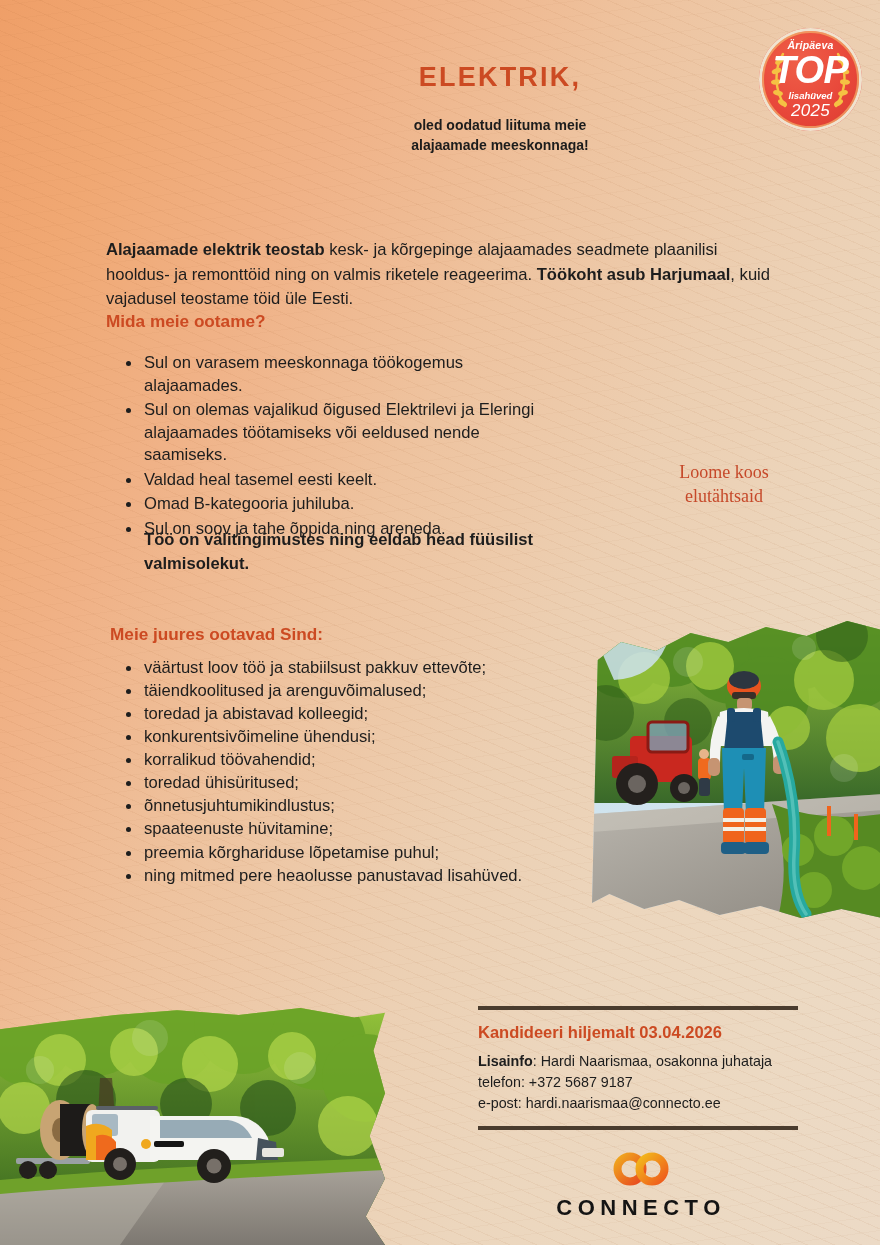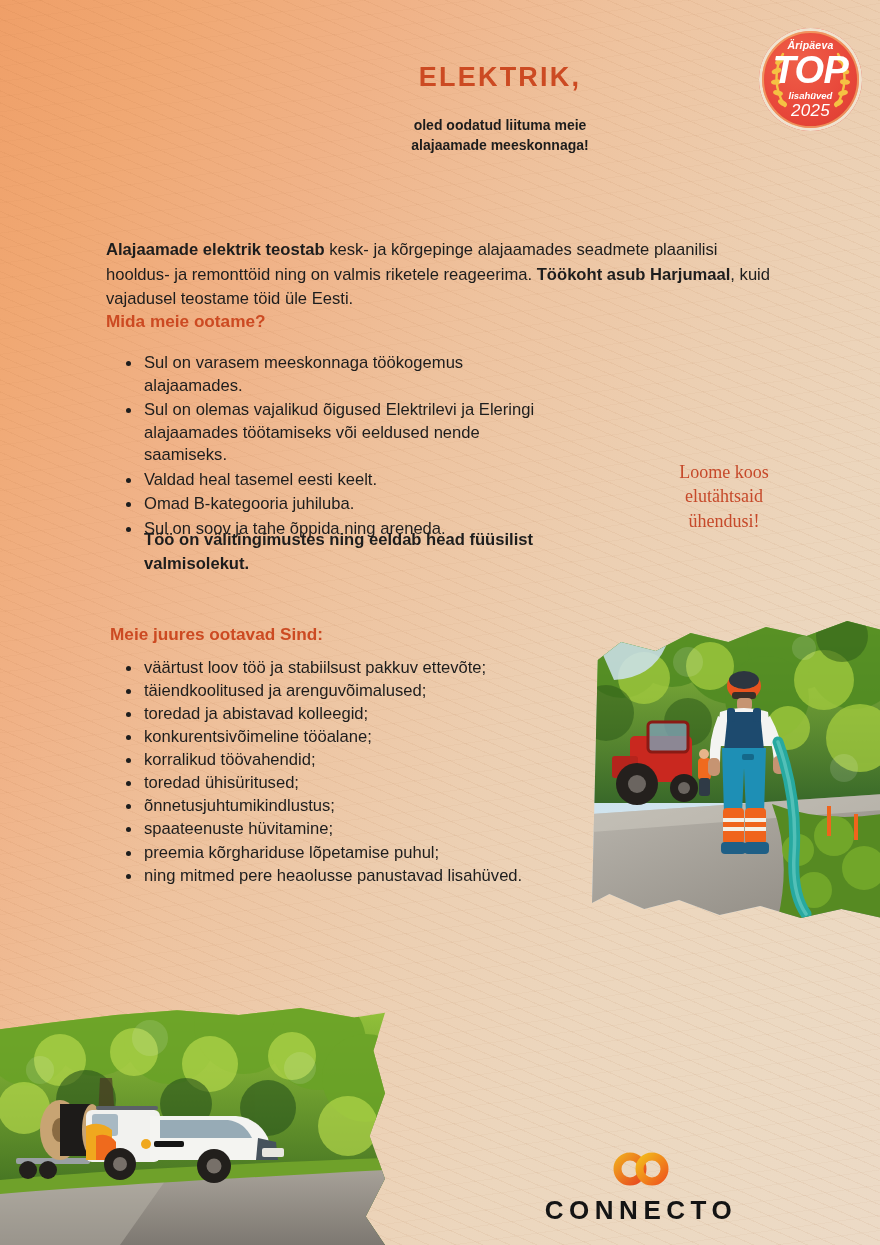--- a/index.html
+++ b/index.html
@@ -185,21 +185,21 @@
     margin: 13px 0 9px;
   }
   .contact-lines { font-size: 14.3px; line-height: 1.48; color: #1d1d1d; }
   .contact-lines b { font-weight: 700; }
   .rule.bottom { margin-top: 12px; }
 
   
   .logo { position: absolute; left: 521px; top: 1152px; width: 240px; text-align: center; }
   .logo-mark { margin: 0 auto 9px; display: block; }
   .logo-word {
-    font-size: 26px; font-weight: 800;
+    font-size: 22px; font-weight: 800;
     letter-spacing: 5.5px; color: #141414; text-align: center;
   }
 </style>
 </head>
 <body>
 
 <div class="poster">
   <div class="texture"></div>
   <div class="texture b"></div>
 
@@ -247,31 +247,30 @@
     <li>Sul on varasem meeskonnaga töökogemus alajaamades.</li>
     <li>Sul on olemas vajalikud õigused Elektrilevi ja Eleringi alajaamades töötamiseks või eeldused nende saamiseks.</li>
     <li>Valdad heal tasemel eesti keelt.</li>
     <li>Omad B-kategooria juhiluba.</li>
     <li>Sul on soov ja tahe õppida ning areneda.</li>
   </ul>
 
   <div class="tagline">
     <div>Loome koos</div>
     <div>elutähtsaid</div>
-    <div>ühendusi!</div>
   </div>
 
   <p class="note">Töö on välitingimustes ning eeldab head füüsilist valmisolekut.</p>
 
   <div class="section-head offer">Meie juures ootavad Sind:</div>
   <ul class="bullets offer-list">
     <li>väärtust loov töö ja stabiilsust pakkuv ettevõte;</li>
     <li>täiendkoolitused ja arenguvõimalused;</li>
     <li>toredad ja abistavad kolleegid;</li>
-    <li>konkurentsivõimeline tööalane;</li>
+    <li>konkurentsivõimeline ühendusi;</li>
     <li>korralikud töövahendid;</li>
     <li>toredad ühisüritused;</li>
     <li>õnnetusjuhtumikindlustus;</li>
     <li>spaateenuste hüvitamine;</li>
     <li>preemia kõrghariduse lõpetamise puhul;</li>
     <li>ning mitmed pere heaolusse panustavad lisahüved.</li>
   </ul>
 
   <div class="photo photo-right">
     <svg viewBox="0 0 290 300" preserveAspectRatio="xMidYMid slice">
@@ -467,20 +466,30 @@
       </g>
 
       <g fill="#ffffff" opacity="0.12">
         <circle cx="150" cy="30" r="18"></circle>
           <circle cx="300" cy="60" r="16"></circle>
           <circle cx="40" cy="62" r="14"></circle>
       </g>
     </svg>
   </div>
 
+  <div class="contact">
+    <div class="rule"></div>
+    <div class="deadline">Kandideeri hiljemalt 03.04.2026</div>
+    <div class="contact-lines">
+      <div><b>Lisainfo</b><span>: Hardi Naarismaa, osakonna juhataja</span></div>
+      <div>telefon: +372 5687 9187</div>
+      <div>e-post: hardi.naarismaa@connecto.ee</div>
+    </div>
+    <div class="rule bottom"></div>
+  </div>
 
   <div class="logo">
     <svg class="logo-mark" width="62" height="34" viewBox="0 0 62 34">
       <defs>
         <linearGradient id="ringL" x1="0" y1="0" x2="1" y2="1">
           <stop offset="0" stop-color="#f0a81e"></stop>
             <stop offset="1" stop-color="#e8481f"></stop>
         </linearGradient>
         <linearGradient id="ringR" x1="0" y1="0" x2="1" y2="1">
           <stop offset="0" stop-color="#f2b91c"></stop>

